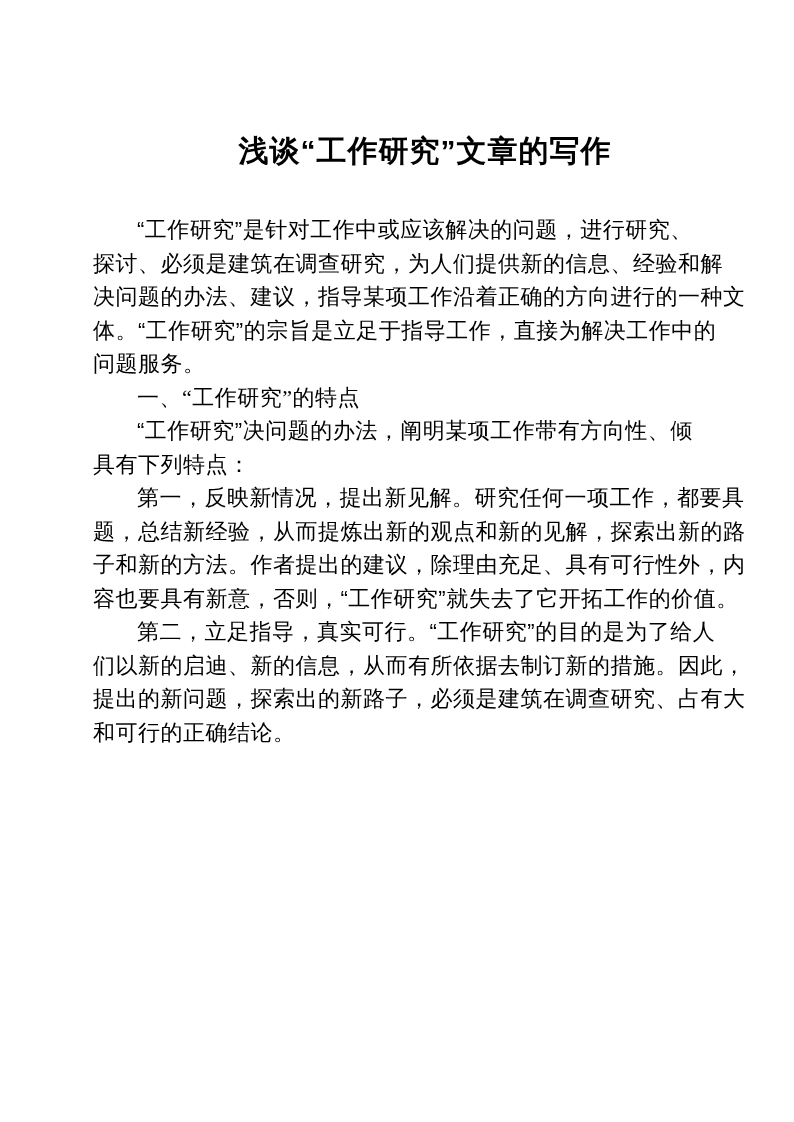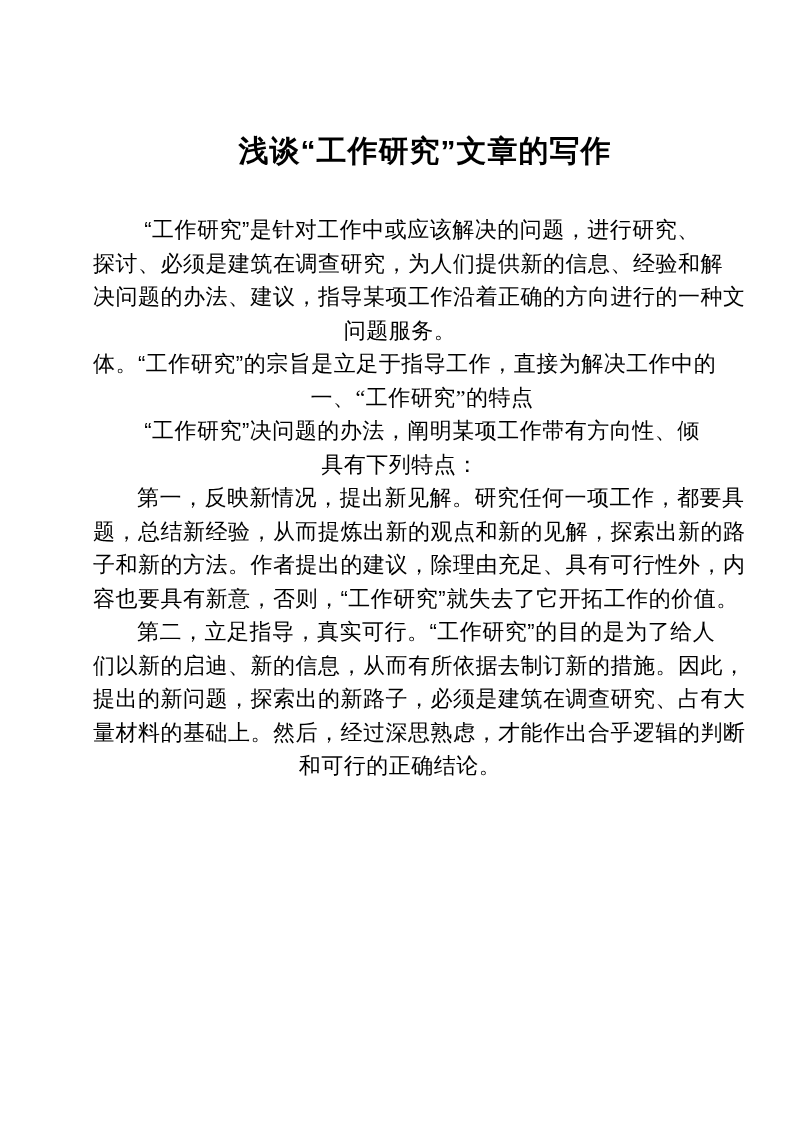--- a/index.html
+++ b/index.html
@@ -35,21 +35,20 @@
     left: 93px;
     width: 614px;
     font-size: 22px;
     color: #000000;
   }
   .text-line {
     line-height: 33.5px;
     height: 33.5px;
     white-space: nowrap;
     letter-spacing: 0.5px;
-    text-align: center;
   }
   .first-line {
     text-indent: 2em;
   }
   .heading-line {
     font-family: "Liberation Serif", serif;
     font-weight: 400;
   }
   .body-line {
     font-family: "Liberation Sans", sans-serif;
@@ -60,33 +59,32 @@
 
 <div class="page">
 
   <div class="doc-title">浅谈“工作研究”文章的写作</div>
 
   <div class="doc-content">
 
     <div class="text-line body-line first-line">“工作研究”是针对工作中或应该解决的问题，进行研究、</div>
     <div class="text-line body-line">探讨、必须是建筑在调查研究，为人们提供新的信息、经验和解</div>
     <div class="text-line body-line">决问题的办法、建议，指导某项工作沿着正确的方向进行的一种文</div>
+    <div class="text-line body-line">体。“工作研究”的宗旨是立足于指导工作，直接为解决工作中的</div>
     <div class="text-line body-line">问题服务。</div>
-    <div class="text-line body-line">体。“工作研究”的宗旨是立足于指导工作，直接为解决工作中的</div>
 
     <div class="text-line heading-line first-line">一、“工作研究”的特点</div>
 
     <div class="text-line body-line first-line">“工作研究”决问题的办法，阐明某项工作带有方向性、倾</div>
     <div class="text-line body-line">具有下列特点：</div>
 
     <div class="text-line body-line first-line">第一，反映新情况，提出新见解。研究任何一项工作，都要具</div>
     <div class="text-line body-line">题，总结新经验，从而提炼出新的观点和新的见解，探索出新的路</div>
     <div class="text-line body-line">子和新的方法。作者提出的建议，除理由充足、具有可行性外，内</div>
     <div class="text-line body-line">容也要具有新意，否则，“工作研究”就失去了它开拓工作的价值。</div>
 
     <div class="text-line body-line first-line">第二，立足指导，真实可行。“工作研究”的目的是为了给人</div>
     <div class="text-line body-line">们以新的启迪、新的信息，从而有所依据去制订新的措施。因此，</div>
     <div class="text-line body-line">提出的新问题，探索出的新路子，必须是建筑在调查研究、占有大</div>
-    <div class="text-line body-line">量材料的基础上。然后，经过深思熟虑，才能作出合乎逻辑的判断</div>
     <div class="text-line body-line">和可行的正确结论。</div>
 
   </div>
 </div>
 
 </body></html>

